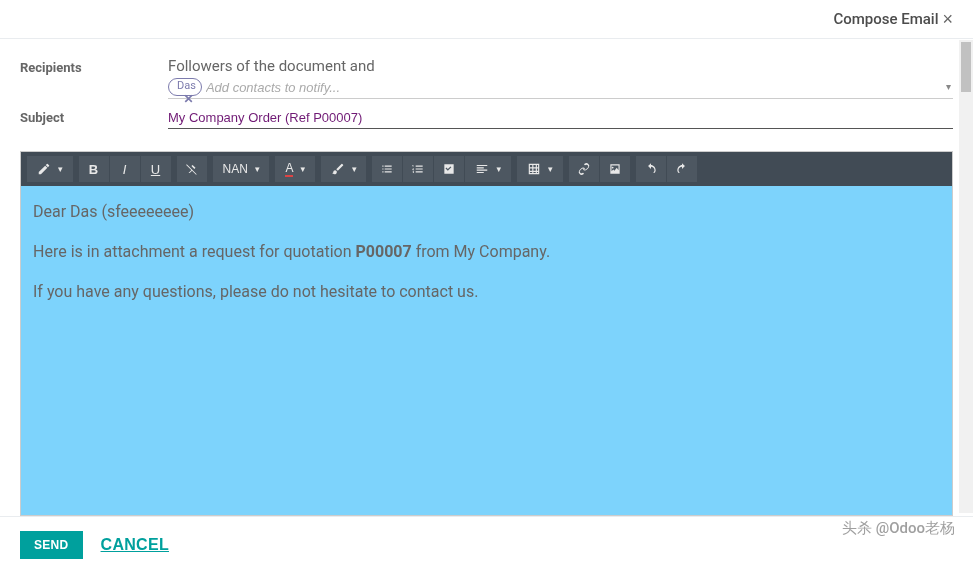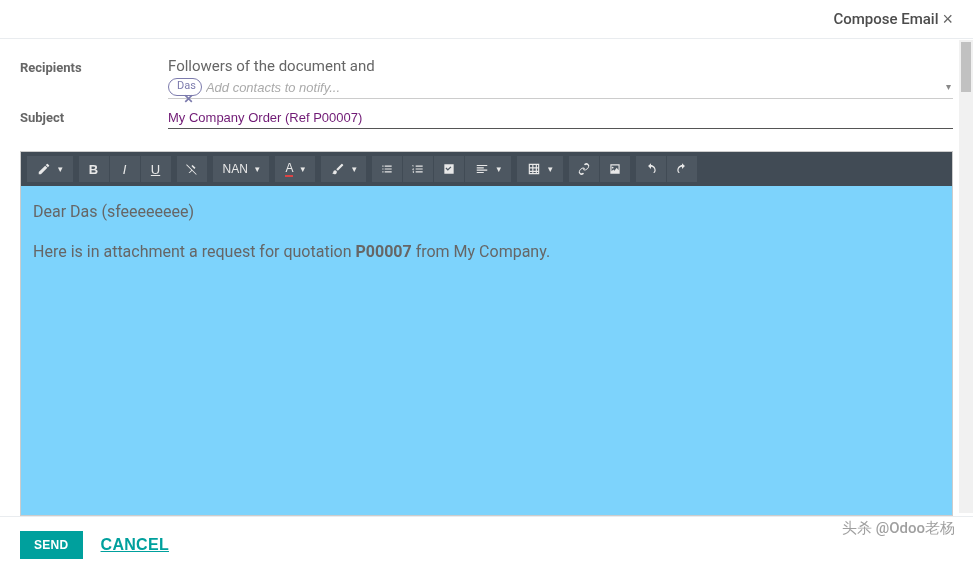--- a/index.html
+++ b/index.html
@@ -172,20 +172,21 @@
               <svg viewBox="0 0 24 24">
                 <path d="M12 5V2l5 5-5 5V8c-3 0-6 2-6 6 0 1 1 3 2 4l-1 1c-2-1-3-3-3-5 0-5 4-9 8-9z"></path>
               </svg>
             </button>
         </div>
       </div>
 
       <div class="editor-body">
         <p>Dear Das (sfeeeeeeee)</p>
         <p><span>Here is in attachment a request for quotation </span><strong>P00007</strong><span> from My Company.</span></p>
+        <p>If you have any questions, please do not hesitate to contact us.</p>
       </div>
     </div>
   </div>
 
   <div class="modal-footer">
     <button class="btn-primary">SEND</button>
     <button class="btn-link">CANCEL</button>
   </div>
 
   <div class="scrollbar-fake">

